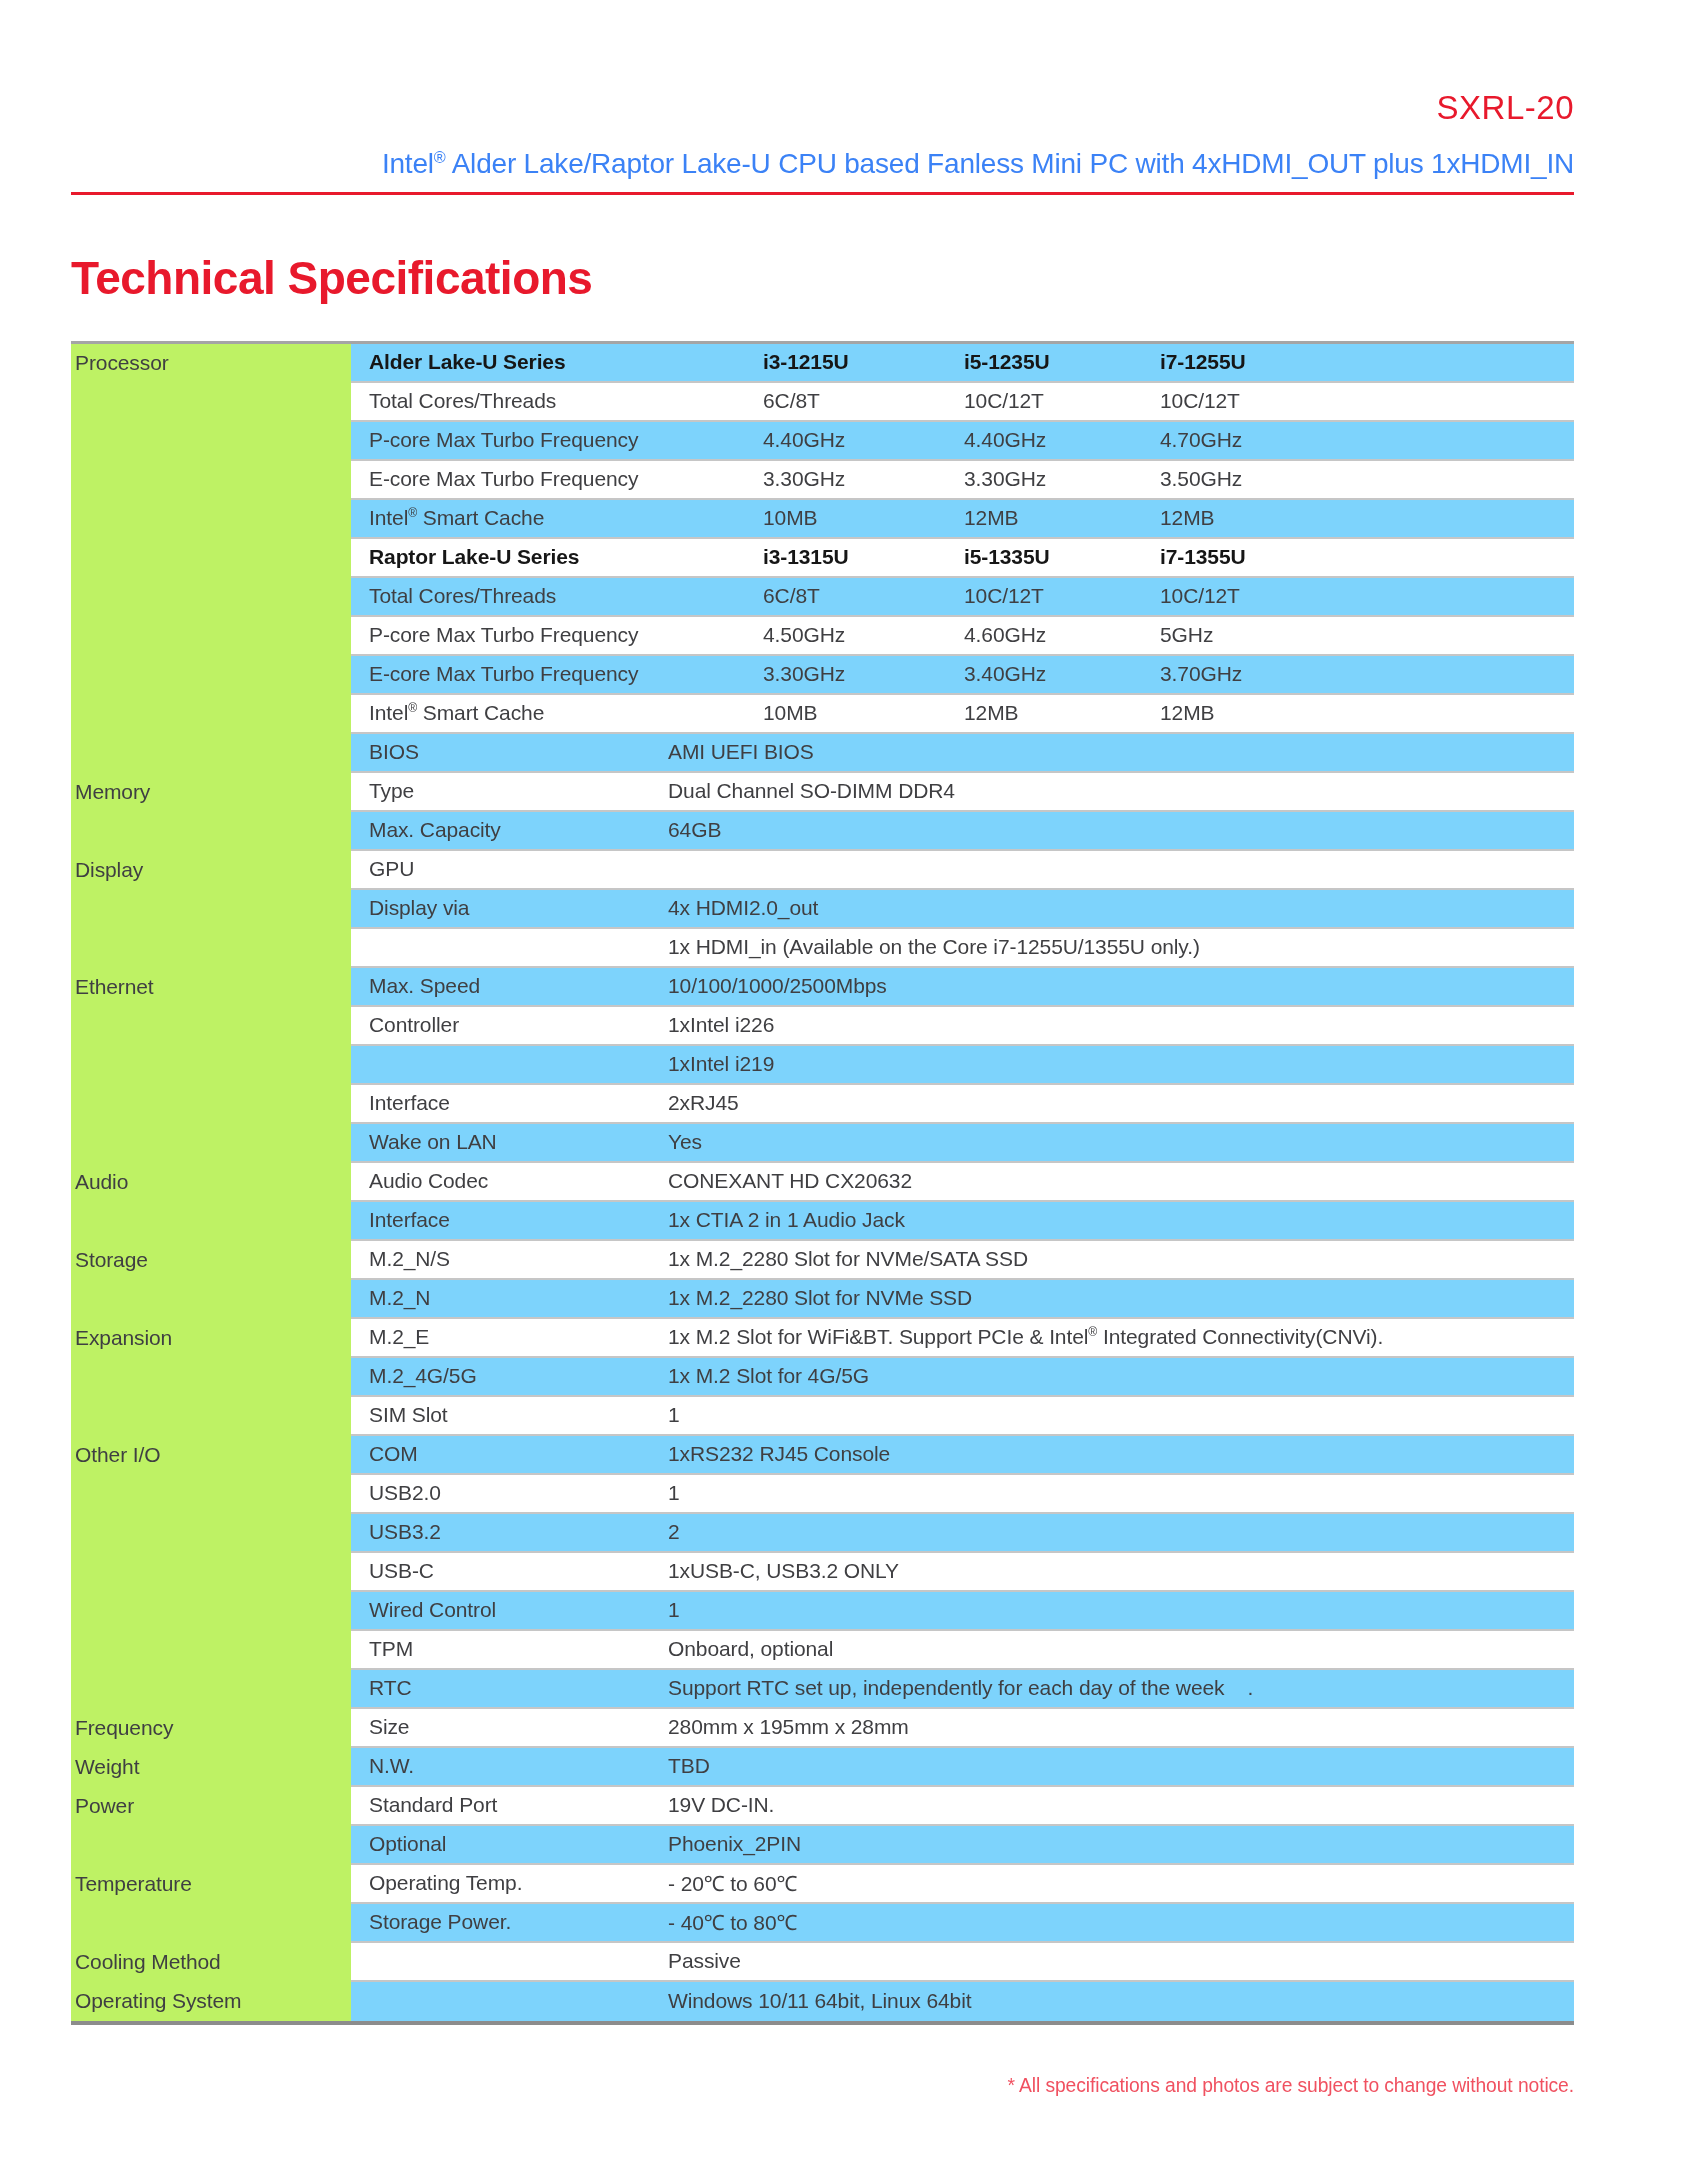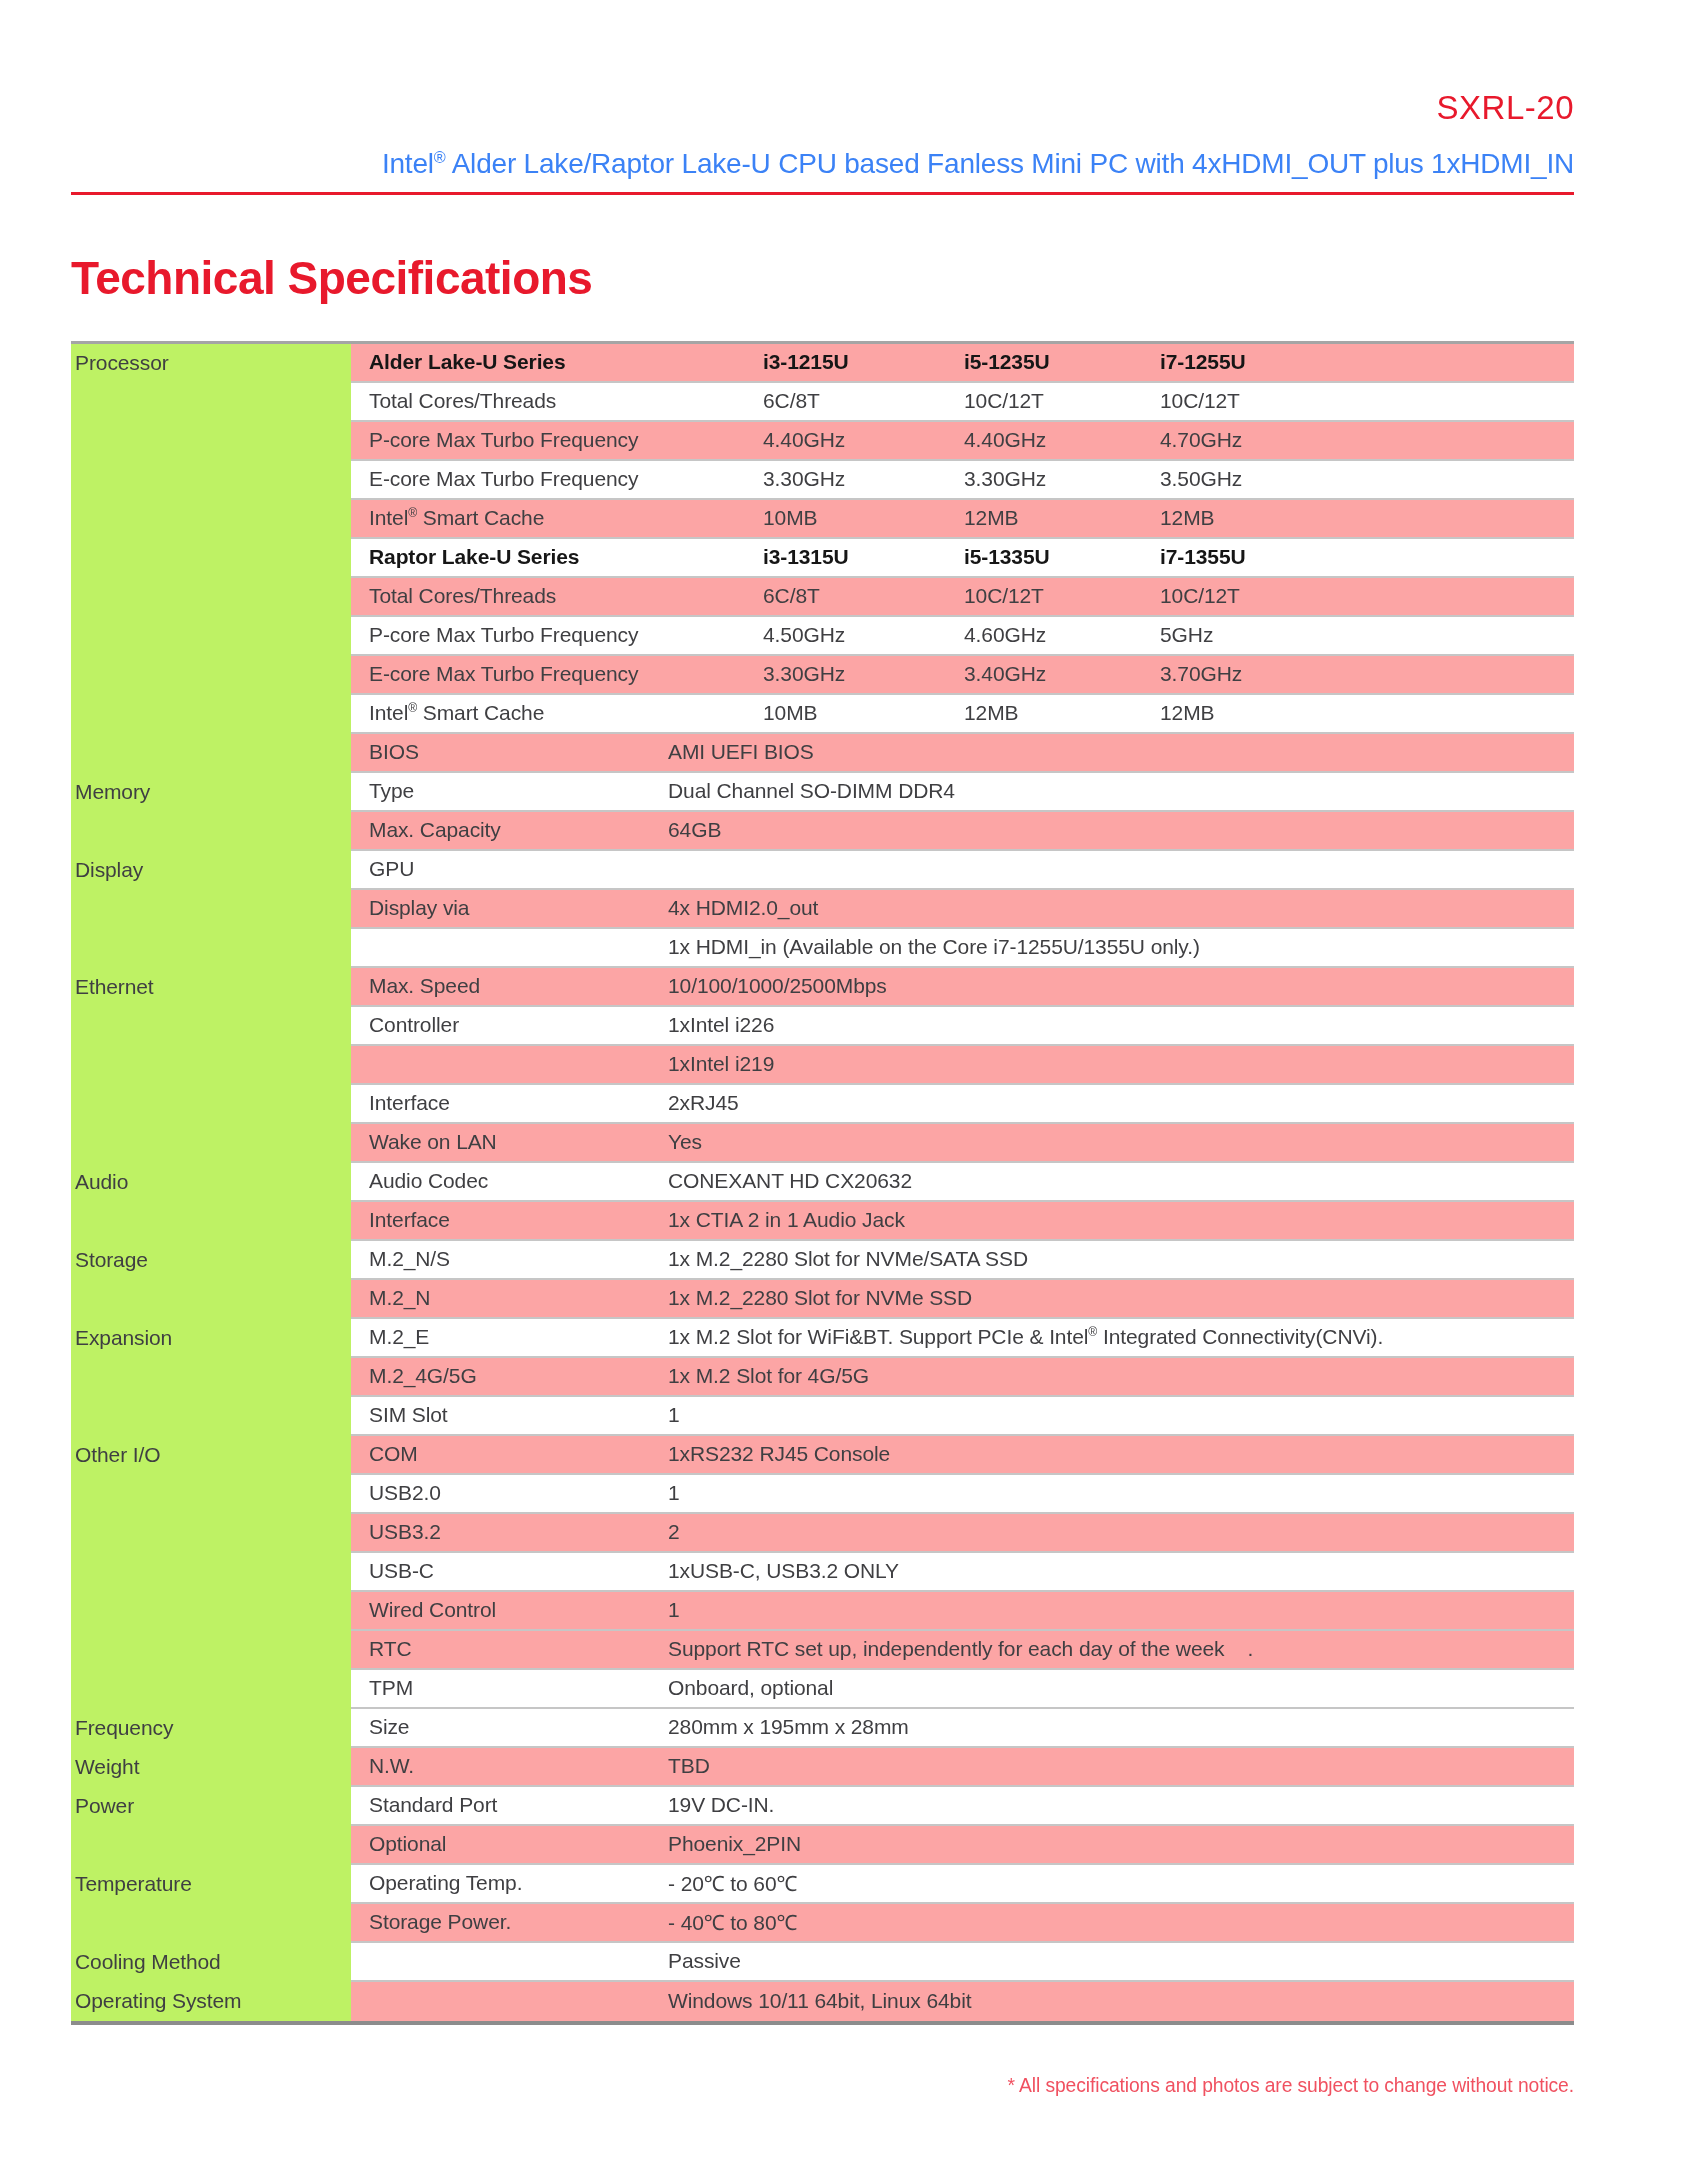--- a/index.html
+++ b/index.html
@@ -37,21 +37,21 @@
   .row.bold{font-weight:bold;color:#161616;}
   .cat{
     width:280px;flex:none;display:flex;align-items:center;
     padding-left:4px;box-sizing:border-box;background:#bef264;
     font-weight:normal;color:#3f3f42;
   }
   .body{
     flex:1;display:flex;align-items:center;box-sizing:border-box;
     border-bottom:2px solid #c6c6c6;background:#ffffff;padding-left:18px;
   }
-  .row.shaded .body{background:#fca5a5;}
+  .row.shaded .body{background:#7dd3fc;}
   .row:last-child .body{border-bottom:none;}
   
   .c-label{width:394px;flex:none;}
   .c-col{width:201px;flex:none;}
   .c-col2{width:196px;}
   .c-col3{flex:1;width:auto;}
   
   .s-label{width:299px;flex:none;}
   .s-value{flex:1;}
 
@@ -317,35 +317,35 @@
           <div class="s-value">1xUSB-C, USB3.2 ONLY</div>
         </div>
       </div>
       <div class="row shaded">
         <div class="cat"></div>
         <div class="body">
           <div class="s-label">Wired Control</div>
           <div class="s-value">1</div>
         </div>
       </div>
+      <div class="row">
+        <div class="cat"></div>
+        <div class="body">
+          <div class="s-label">TPM</div>
+          <div class="s-value">Onboard, optional</div>
+        </div>
+      </div>
       <div class="row shaded">
         <div class="cat"></div>
         <div class="body">
           <div class="s-label">RTC</div>
           <div class="s-value">Support RTC set up, independently for each day of the week&nbsp;&nbsp;&nbsp;&nbsp;.</div>
         </div>
       </div>
       <div class="row">
-        <div class="cat"></div>
-        <div class="body">
-          <div class="s-label">TPM</div>
-          <div class="s-value">Onboard, optional</div>
-        </div>
-      </div>
-      <div class="row">
         <div class="cat">Frequency</div>
         <div class="body">
           <div class="s-label">Size</div>
           <div class="s-value">280mm x 195mm x 28mm</div>
         </div>
       </div>
       <div class="row shaded">
         <div class="cat">Weight</div>
         <div class="body">
           <div class="s-label">N.W.</div>

